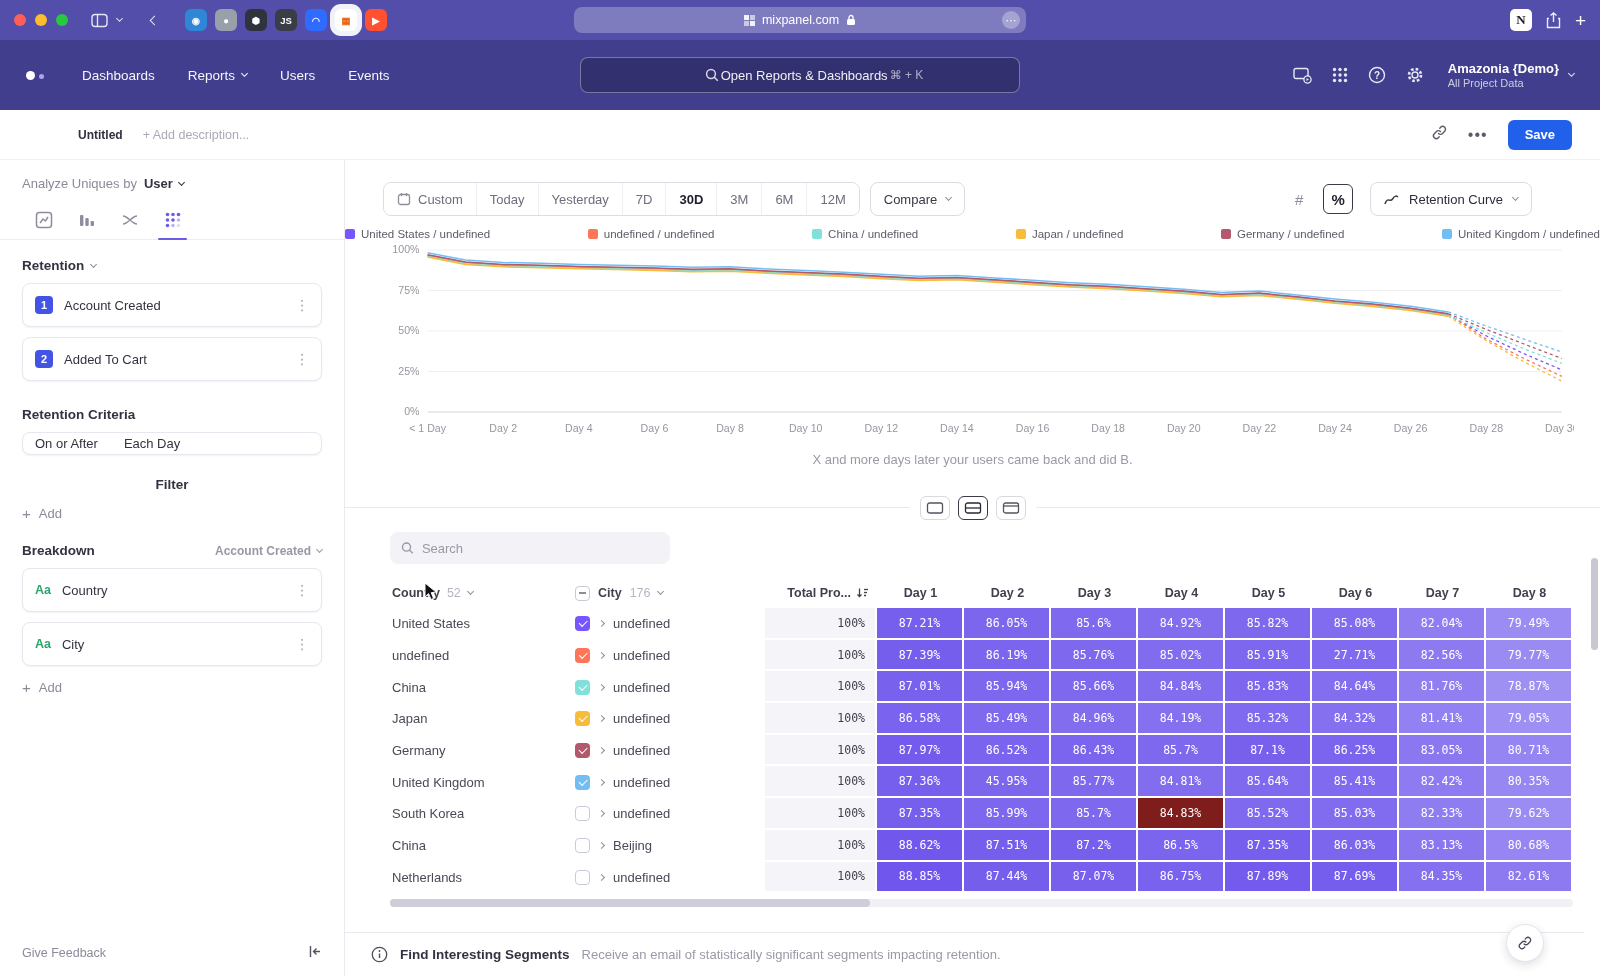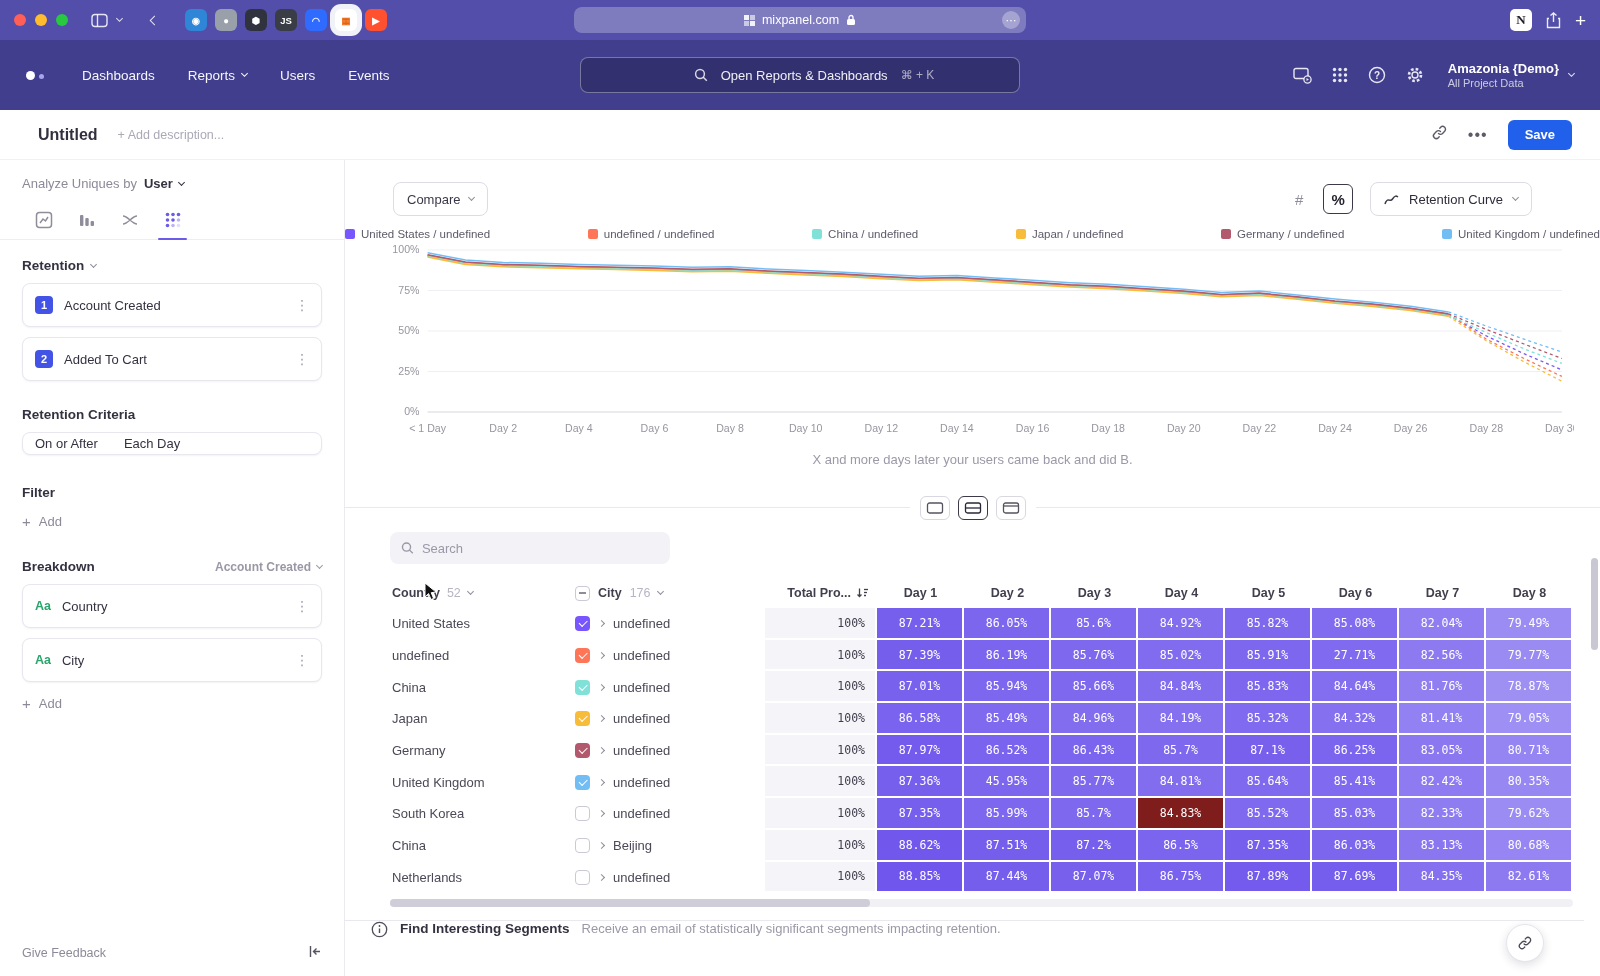--- a/index.html
+++ b/index.html
@@ -35,50 +35,50 @@
 
   
   .app-header{height:70px;background:#413e8e;display:flex;align-items:center;padding:0 26px;position:relative;color:#fff;}
   .logo-dots{display:flex;align-items:flex-end;gap:4px;margin-right:38px;}
   .dot-big{width:9px;height:9px;border-radius:50%;background:#fff;}
   .dot-small{width:5px;height:5px;border-radius:50%;background:#aaa4f0;margin-bottom:1px;}
   .main-nav{display:flex;align-items:center;}
   .nav-item{font-size:13.5px;color:rgba(255,255,255,.95);margin-right:33px;display:flex;align-items:center;gap:7px;cursor:pointer;}
   .hdr-search{position:absolute;left:50%;transform:translateX(-50%);width:440px;height:36px;
     background:rgba(0,0,0,.22);border:1px solid rgba(255,255,255,.34);border-radius:8px;
-    display:flex;align-items:center;justify-content:center;gap:13px;font-size:13px;color:rgba(255,255,255,.92);padding-left:28px;}
+    display:flex;align-items:center;justify-content:center;gap:2px;font-size:13px;color:rgba(255,255,255,.92);padding-left:28px;}
   .hdr-shortcut{color:rgba(255,255,255,.6);font-size:12px;}
   .hdr-right{margin-left:auto;display:flex;align-items:center;gap:20px;}
   .proj{display:flex;align-items:center;gap:10px;margin-left:4px;}
   .proj-name{font-size:13px;font-weight:700;line-height:1.25;}
   .proj-scope{font-size:11px;color:rgba(255,255,255,.72);font-weight:400;}
 
   
   .title-bar{height:50px;display:flex;align-items:center;padding:0 28px 0 38px;border-bottom:1px solid #f1f0f5;background:#fff;}
-  .title{font-size:16px;font-weight:600;color:#32303e;margin-right:20px;}
+  .title{font-size:12px;font-weight:600;color:#32303e;margin-right:20px;margin-left:40px;}
   .desc{font-size:12.5px;color:#aba9b6;}
   .tb-right{margin-left:auto;display:flex;align-items:center;gap:20px;color:#5d5b69;}
   .more-glyph{font-size:16px;color:#5d5b69;letter-spacing:1px;}
   .save-btn{background:#2160ea;color:#fff;border:none;border-radius:6px;height:30px;padding:0 17px;
     font-size:13px;font-weight:600;font-family:inherit;}
 
   
   .layout{display:flex;height:816px;position:relative;}
   .sidebar{width:345px;min-width:345px;border-right:1px solid #eceaf1;position:relative;padding:0 22px;background:#fff;}
   .main{flex:1;position:relative;background:#fff;overflow:hidden;}
 
   
   .an-row{display:flex;align-items:center;gap:7px;margin-top:16px;font-size:13px;color:#8c8a99;}
   .an-entity{color:#343241;font-weight:700;display:flex;align-items:center;gap:6px;}
   .s-tabs{display:flex;margin:10px -22px 0;border-bottom:1px solid #eeedf2;padding:0 22px;}
   .s-tab{width:43px;height:38px;display:flex;align-items:center;justify-content:center;color:#8f8d9b;position:relative;cursor:pointer;}
   .s-tab.active{color:#6a5be8;}
   .s-underline{position:absolute;bottom:-1px;left:7px;right:7px;height:2px;background:#6a5be8;border-radius:1px;}
   .sec-h{font-size:13.5px;font-weight:700;color:#343241;display:flex;align-items:center;gap:7px;}
-  .mt18{margin-top:18px;} .mt26{margin-top:26px;} .mt30{margin-top:30px;}
+  .mt18{margin-top:18px;} .mt26{margin-top:26px;} .mt30{margin-top:22px;justify-content:center;}
   .card{border:1px solid #e8e6ee;border-radius:8px;background:#fff;box-shadow:0 1px 2px rgba(25,22,50,.05);
     display:flex;align-items:center;padding:0 12px;height:44px;margin-top:10px;}
   .badge{width:18px;height:18px;border-radius:4px;background:#4353e6;color:#fff;font-size:11px;font-weight:700;
     display:flex;align-items:center;justify-content:center;flex:none;}
   .card-label{font-size:13px;color:#343241;font-weight:500;margin-left:11px;}
   .kebab{margin-left:auto;color:#a09eac;font-size:14px;cursor:pointer;}
   .crit-card{height:23px;}
   .crit-mode{font-size:13px;color:#343241;}
   .crit-int{font-size:13px;color:#343241;margin-left:26px;}
   .add-row{display:flex;align-items:center;gap:8px;color:#8c8a99;font-size:13px;margin-top:14px;cursor:pointer;}
@@ -144,22 +144,22 @@
   .cb.indet::after{content:'';position:absolute;left:2.5px;top:5.5px;width:7px;border-bottom:2px solid #8f8d9b;}
   .c-total{width:112px;background:#f5f4f8;border-right:2px solid #fff;border-bottom:2px solid #fff;
     display:flex;align-items:center;justify-content:flex-end;padding-right:10px;
     font-family:"DejaVu Sans Mono",monospace;font-size:11.5px;color:#3f3d4c;}
   .c-day{width:87px;border-right:2px solid #fff;border-bottom:2px solid #fff;display:flex;align-items:center;
     justify-content:center;font-family:"DejaVu Sans Mono",monospace;font-size:11.5px;color:#fff;}
   .hscroll{margin:6px 0 0 45px;width:1183px;height:8px;border-radius:4px;background:#f1f0f5;position:relative;}
   .hthumb{position:absolute;left:0;top:0;height:8px;width:480px;border-radius:4px;background:#cfcdd8;cursor:pointer;}
 
   
-  .main-footer{position:absolute;left:0;right:16px;bottom:0;height:56px;border-top:1px solid #e9e8ef;background:#fff;
-    display:flex;align-items:flex-start;padding-left:26px;gap:12px;}
+  .main-footer{position:absolute;left:0;right:16px;bottom:0;height:44px;border-top:1px solid #e9e8ef;background:#fff;
+    display:flex;align-items:center;padding-left:26px;gap:12px;}
   .mf-title{font-size:13.5px;font-weight:600;color:#343241;}
   .mf-desc{font-size:13px;color:#9b99a7;}
   .fab{position:absolute;right:56px;bottom:14px;width:38px;height:38px;border-radius:50%;background:#fff;
     border:1px solid #e6e4ec;box-shadow:0 3px 10px rgba(25,22,50,.14);display:flex;align-items:center;justify-content:center;cursor:pointer;}
   .vscroll{position:absolute;right:2px;top:558px;width:7px;height:92px;border-radius:4px;background:#c9c7d2;}
   .cursor{position:absolute;left:424px;top:582px;pointer-events:none;}
 </style>
 </head>
 <body>
 
@@ -405,20 +405,37 @@
       <span class="collapse-ic">
         <svg width="14" height="13" viewBox="0 0 14 13">
             <path d="M2.5 1v11M12 6.5H5.5M8.5 3.5l-3 3 3 3" fill="none" stroke="#55535f" stroke-width="1.4"></path>
           </svg>
       </span>
     </div>
   </div>
 
   <div class="main">
     <div class="controls-row">
+      <div class="range-group">
+          <button class="range-btn">
+            <svg width="14" height="14" viewBox="0 0 14 14">
+              <rect x="1.5" y="2.5" width="11" height="10" rx="2" fill="none" stroke="#8f8d9b" stroke-width="1.3"></rect>
+              <line x1="4.5" y1="1" x2="4.5" y2="4.2" stroke="#8f8d9b" stroke-width="1.3"></line>
+              <line x1="9.5" y1="1" x2="9.5" y2="4.2" stroke="#8f8d9b" stroke-width="1.3"></line>
+            </svg>
+            <span>Custom</span>
+          </button>
+          <button class="range-btn">Today</button>
+          <button class="range-btn">Yesterday</button>
+          <button class="range-btn">7D</button>
+          <button class="range-btn active">30D</button>
+          <button class="range-btn">3M</button>
+          <button class="range-btn">6M</button>
+          <button class="range-btn">12M</button>
+        </div>
       <button class="compare-btn">
         <span>Compare</span>
         <span class="chev sm gray"></span>
       </button>
       <div class="ctr-right">
         <button class="fmt-btn">#</button>
         <button class="fmt-btn selected">%</button>
         <div class="chart-dd">
           <svg width="15" height="13" viewBox="0 0 15 13">
               <path d="M1 11C3.5 3 6 10 8.5 6S12.5 3 14 4" stroke="#3a3846" fill="none" stroke-width="1.5"></path>

